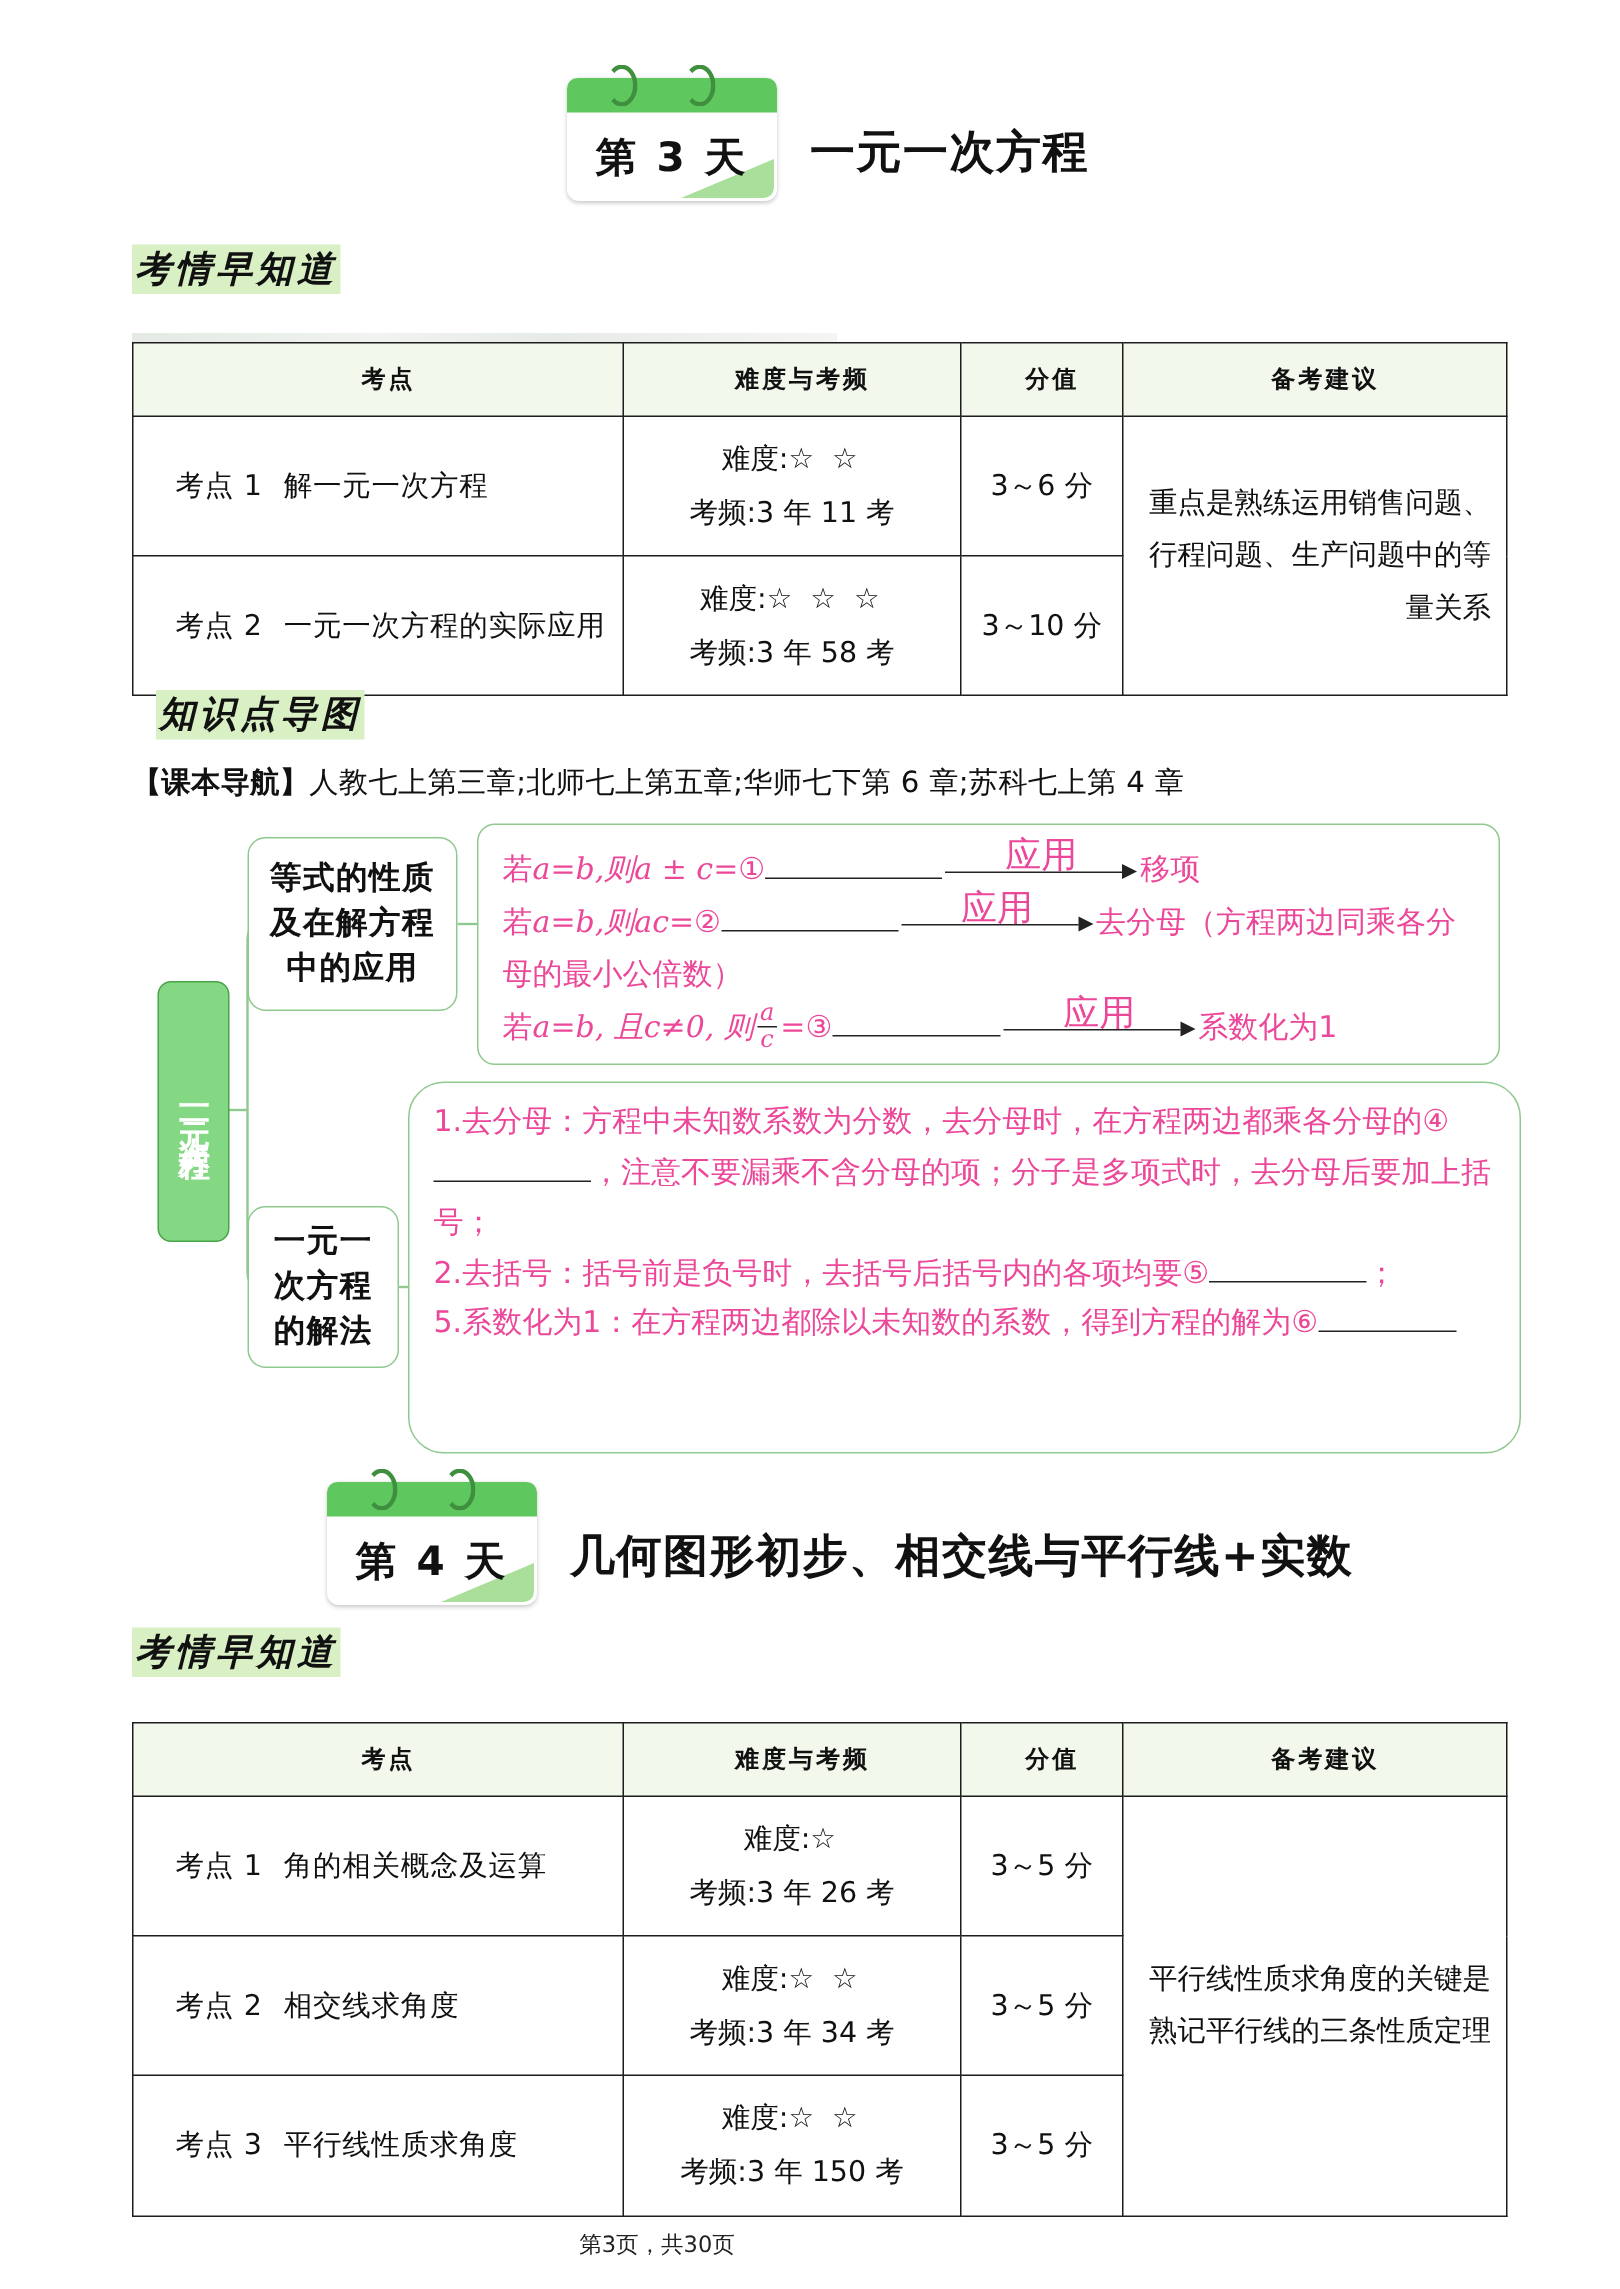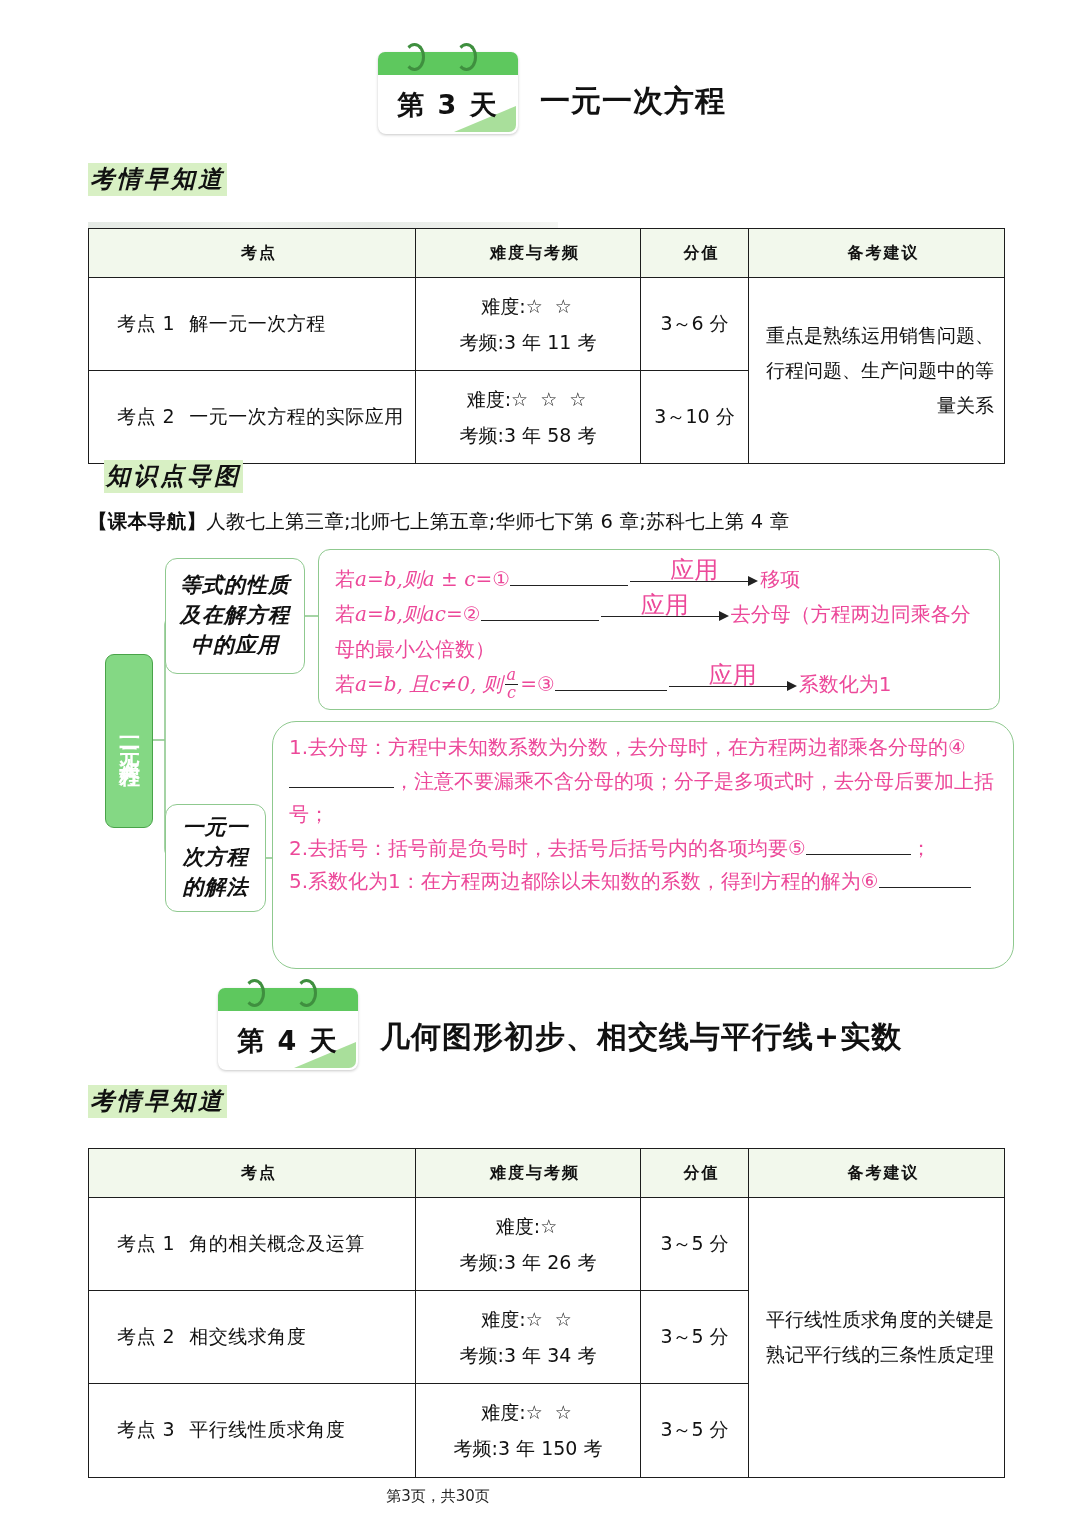--- a/index.html
+++ b/index.html
@@ -136,21 +136,20 @@
     border-radius:12px;
     background:#ffffff;
     font-size:21px; font-weight:bold;
     color:#111;
     display:flex; align-items:center; justify-content:center;
     text-align:center;
     line-height:1.42;
     letter-spacing:1px;
     padding:4px 6px;
     box-sizing:border-box;
-    font-style:italic;
   }
   .content-box {
     position:absolute;
     border:1.5px solid #8fc98f;
     border-radius:12px;
     background:#ffffff;
     box-sizing:border-box;
     padding:12px 14px 12px 16px;
     font-size:20px;
     color:#ec4899;

